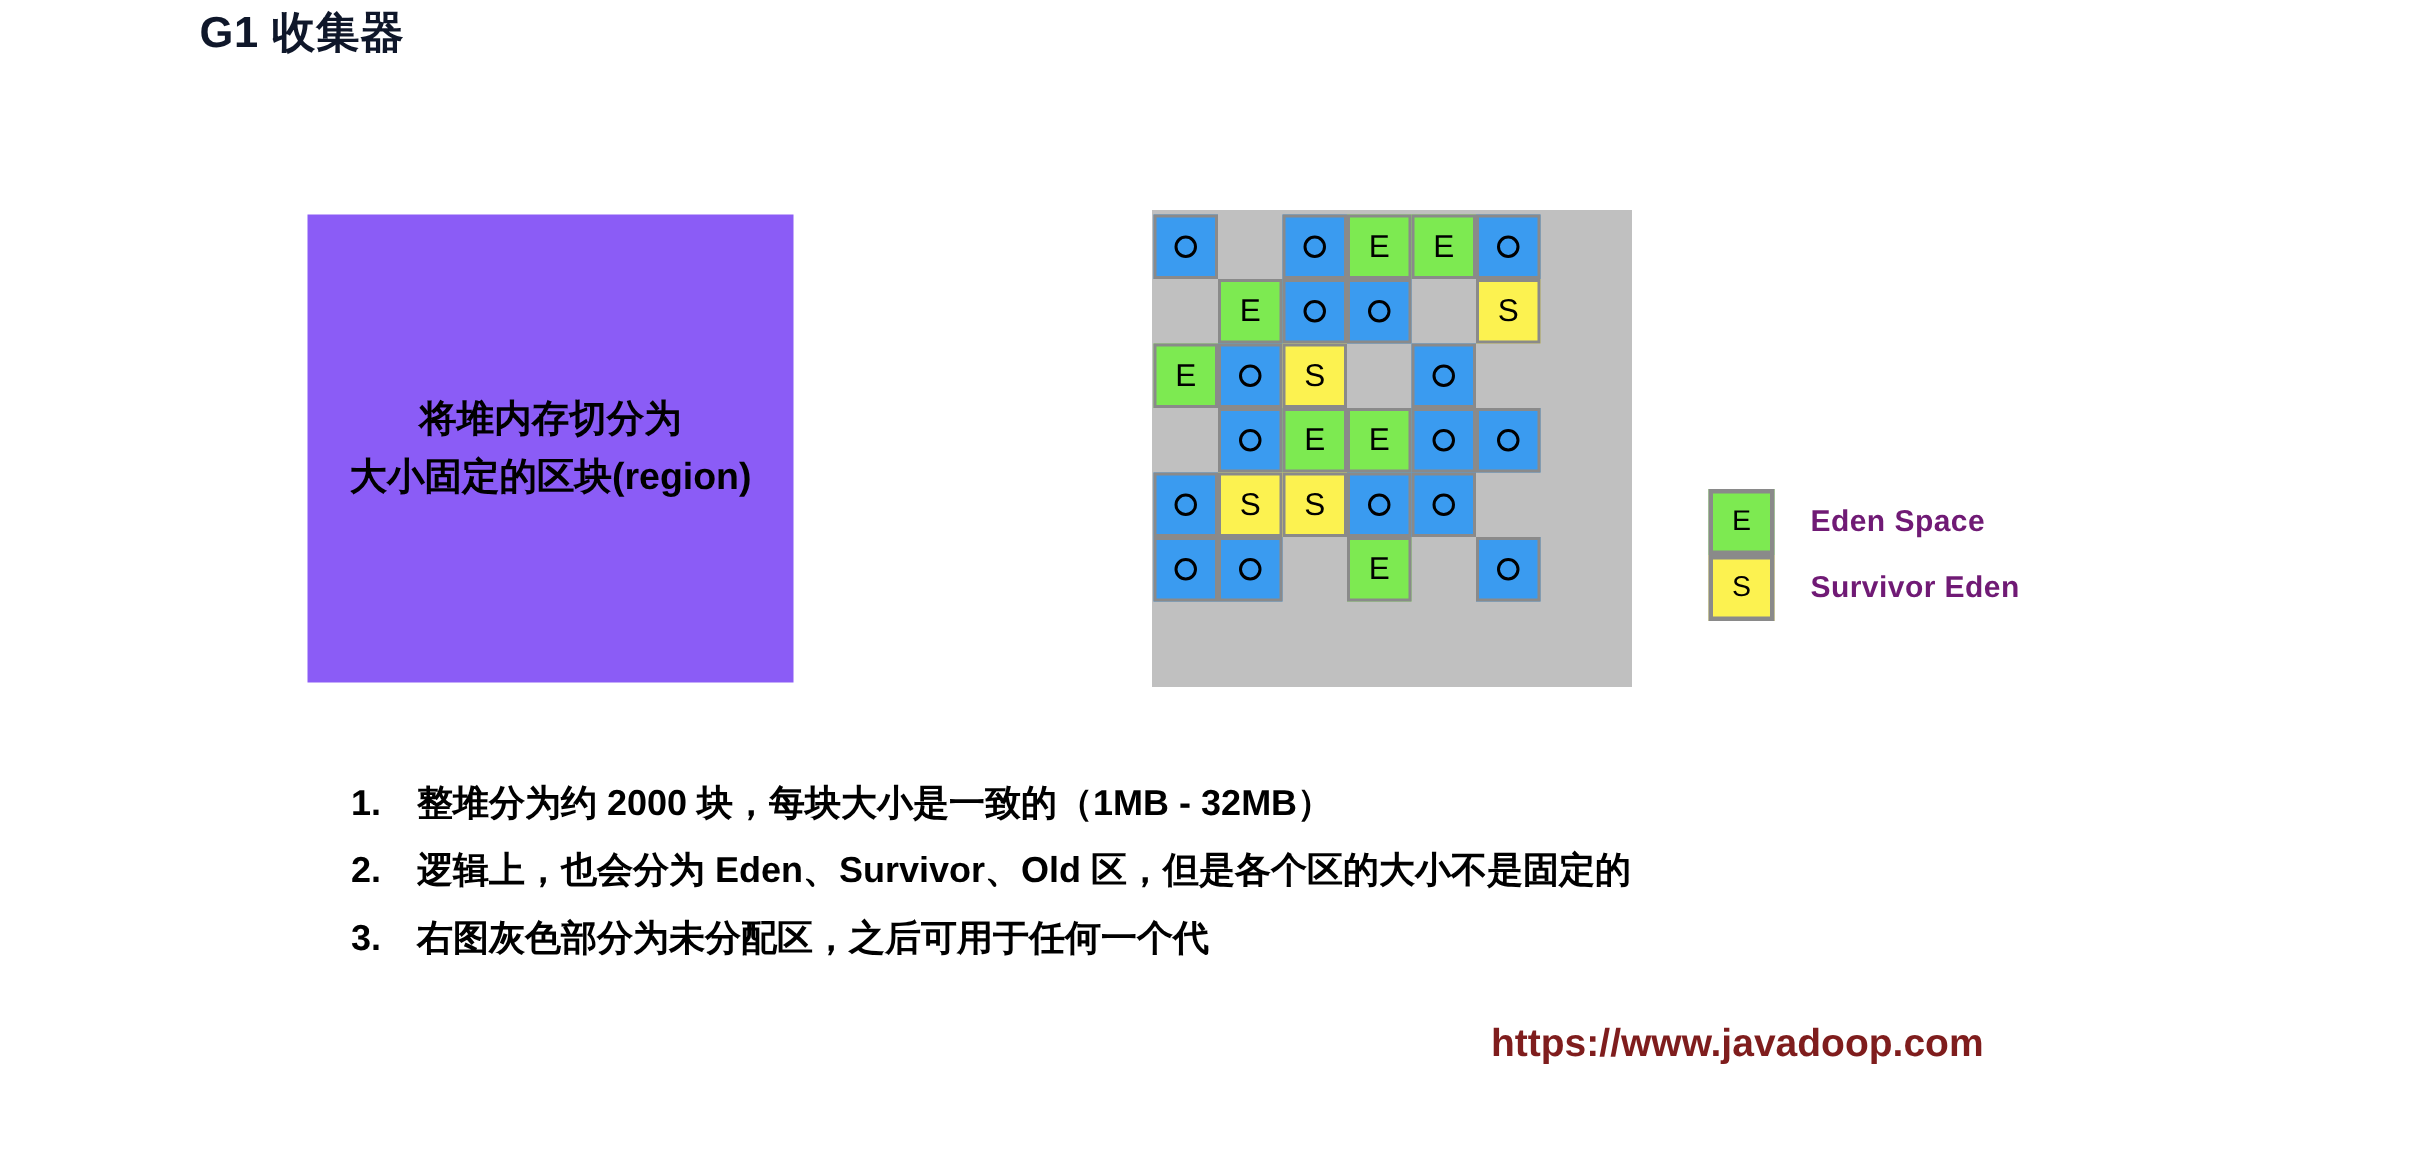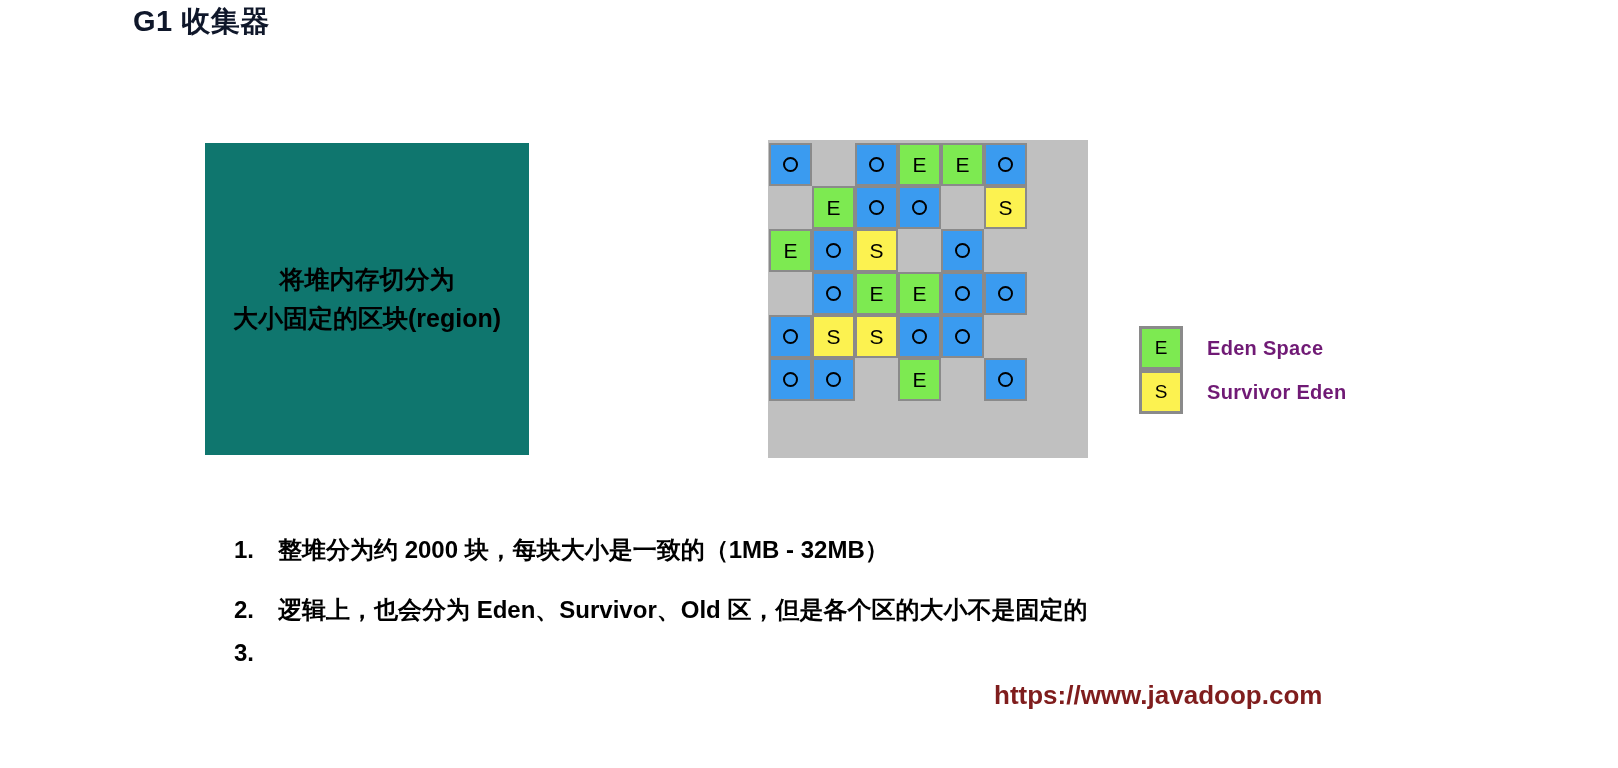--- a/index.html
+++ b/index.html
@@ -27,21 +27,21 @@
     white-space: nowrap;
   }
 
   
   #left-panel {
     position: absolute;
     left: 205px;
     top: 143px;
     width: 324px;
     height: 312px;
-    background: #0f766e;
+    background: #8b5cf6;
     display: flex;
     align-items: center;
     justify-content: center;
   }
   #left-panel-text {
     text-align: center;
     font-size: 25px;
     font-weight: bold;
     color: #000000;
     line-height: 1.55;
@@ -158,21 +158,20 @@
     font-size: 24px;
     font-weight: bold;
     color: #000000;
   }
   .note-number {
     width: 44px;
     flex: none;
   }
   .note-text {
     white-space: nowrap;
-    margin-top: 15px;
   }
 
   
   #footer-url {
     position: absolute;
     left: 994px;
     top: 680px;
     font-size: 26px;
     font-weight: bold;
     color: #7f1d1d;
@@ -278,16 +277,17 @@
     <div class="note-item">
       <span class="note-number">1.</span>
       <span class="note-text">整堆分为约 2000 块，每块大小是一致的（1MB - 32MB）</span>
     </div>
     <div class="note-item">
       <span class="note-number">2.</span>
       <span class="note-text">逻辑上，也会分为 Eden、Survivor、Old 区，但是各个区的大小不是固定的</span>
     </div>
     <div class="note-item">
       <span class="note-number">3.</span>
+      <span class="note-text">右图灰色部分为未分配区，之后可用于任何一个代</span>
     </div>
   </div>
 
 <a id="footer-url">https://www.javadoop.com</a>
 
 </body></html>

